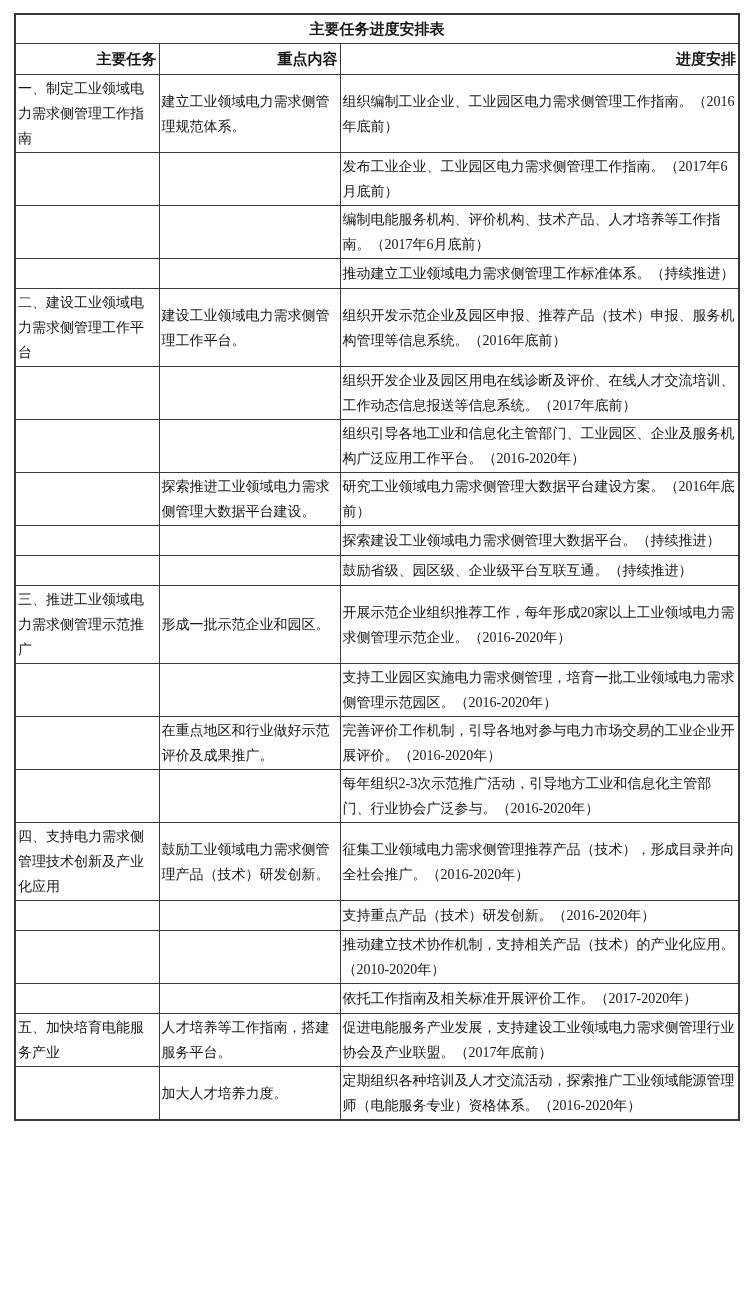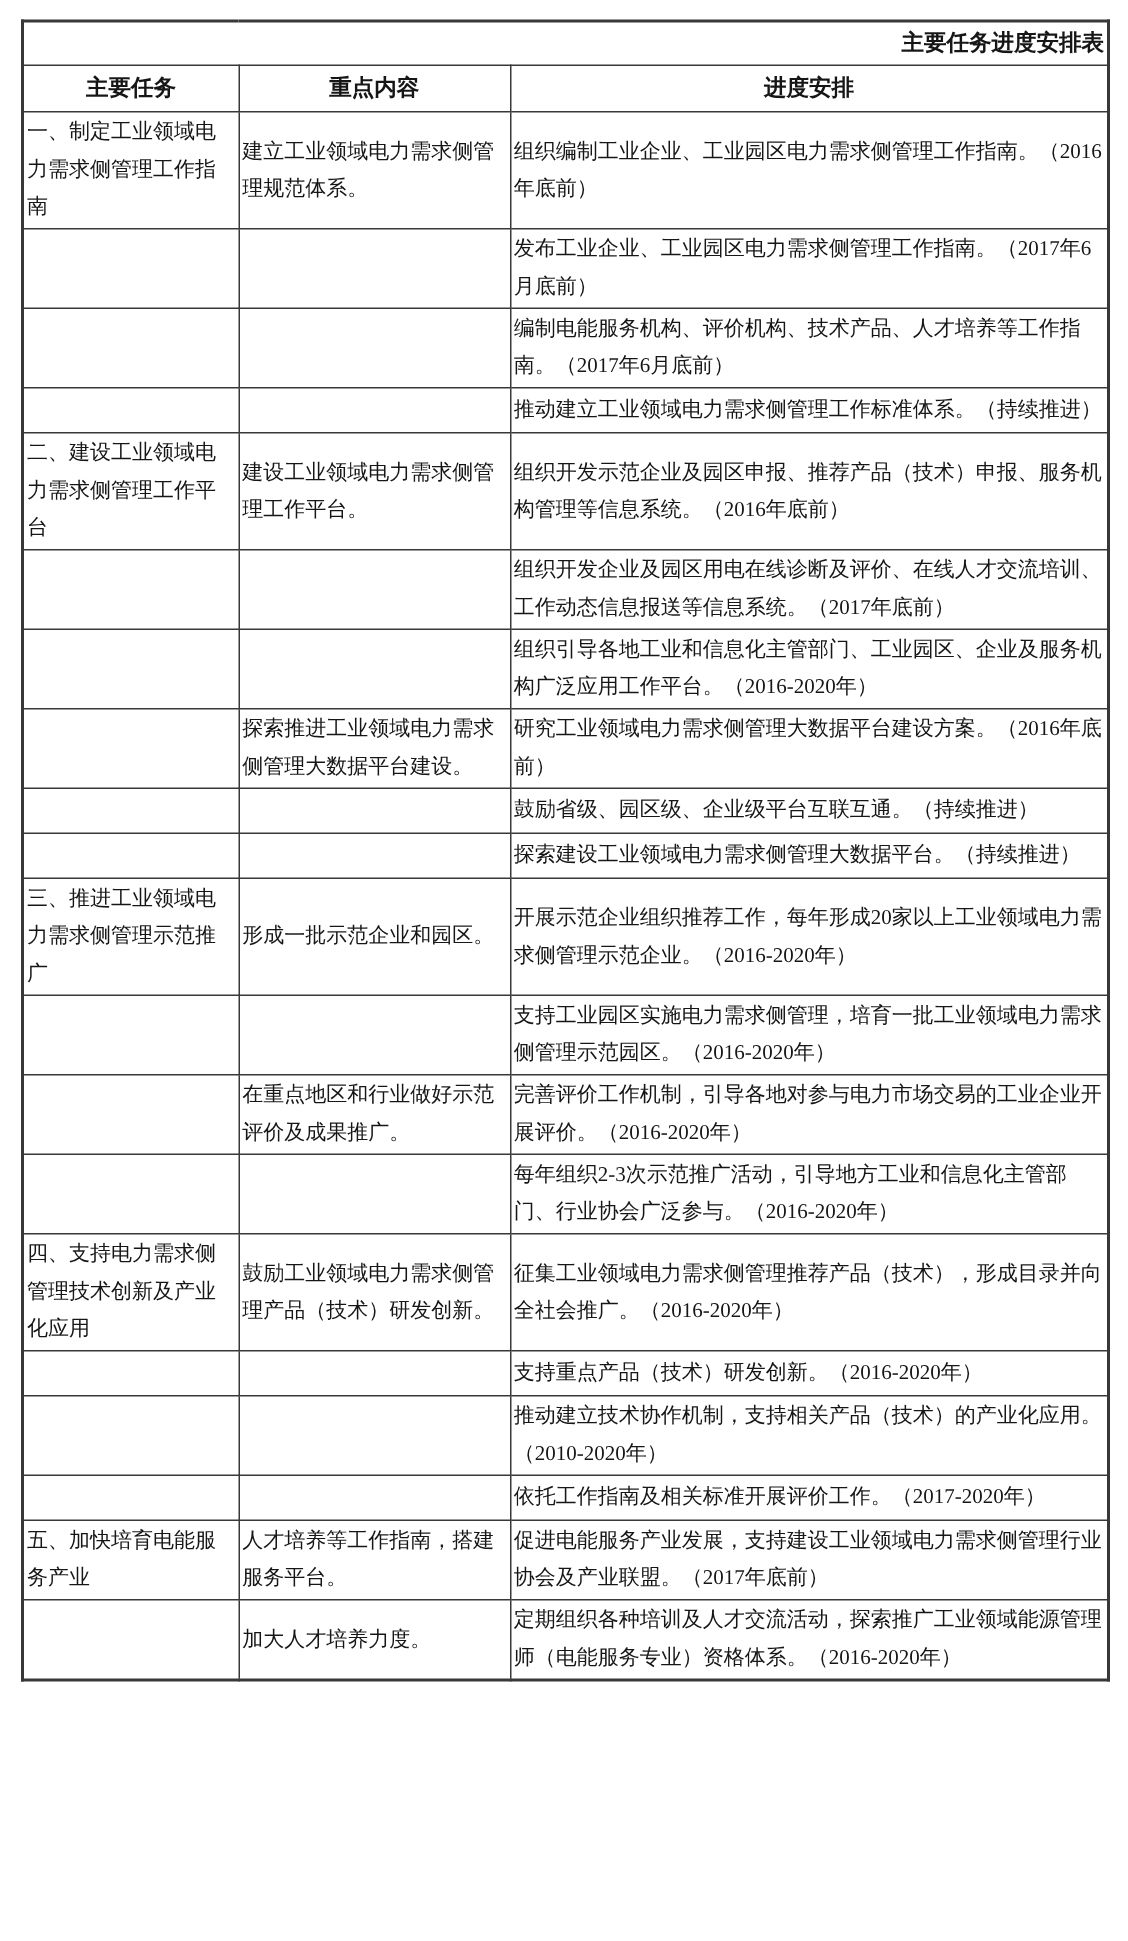--- a/index.html
+++ b/index.html
@@ -31,28 +31,28 @@
     padding: 1px 2px;
     font-size: 14px;
     line-height: 25px;
     vertical-align: middle;
     word-break: break-all;
     overflow-wrap: break-word;
   }
   .task-table th.title-cell {
     font-size: 15px;
     font-weight: bold;
-    text-align: right;
+    text-align: center;
     height: 26px;
     line-height: 26px;
   }
   .task-table tr.head-row th {
     font-size: 15px;
     font-weight: bold;
-    text-align: center;
+    text-align: right;
     height: 28px;
   }
   .task-table td {
     text-align: left;
     font-weight: normal;
     height: 27px;
   }
 </style>
 </head>
 <body>
@@ -111,26 +111,26 @@
           <td>组织引导各地工业和信息化主管部门、工业园区、企业及服务机构广泛应用工作平台。（2016-2020年）</td>
         </tr>
         <tr>
           <td></td>
           <td>探索推进工业领域电力需求侧管理大数据平台建设。</td>
           <td>研究工业领域电力需求侧管理大数据平台建设方案。（2016年底前）</td>
         </tr>
         <tr>
           <td></td>
           <td></td>
-          <td>鼓励省级、园区级、企业级平台互联互通。（持续推进）</td>
+          <td>探索建设工业领域电力需求侧管理大数据平台。（持续推进）</td>
         </tr>
         <tr>
           <td></td>
           <td></td>
-          <td>探索建设工业领域电力需求侧管理大数据平台。（持续推进）</td>
+          <td>鼓励省级、园区级、企业级平台互联互通。（持续推进）</td>
         </tr>
         <tr>
           <td>三、推进工业领域电力需求侧管理示范推广</td>
           <td>形成一批示范企业和园区。</td>
           <td>开展示范企业组织推荐工作，每年形成20家以上工业领域电力需求侧管理示范企业。（2016-2020年）</td>
         </tr>
         <tr>
           <td></td>
           <td></td>
           <td>支持工业园区实施电力需求侧管理，培育一批工业领域电力需求侧管理示范园区。（2016-2020年）</td>

